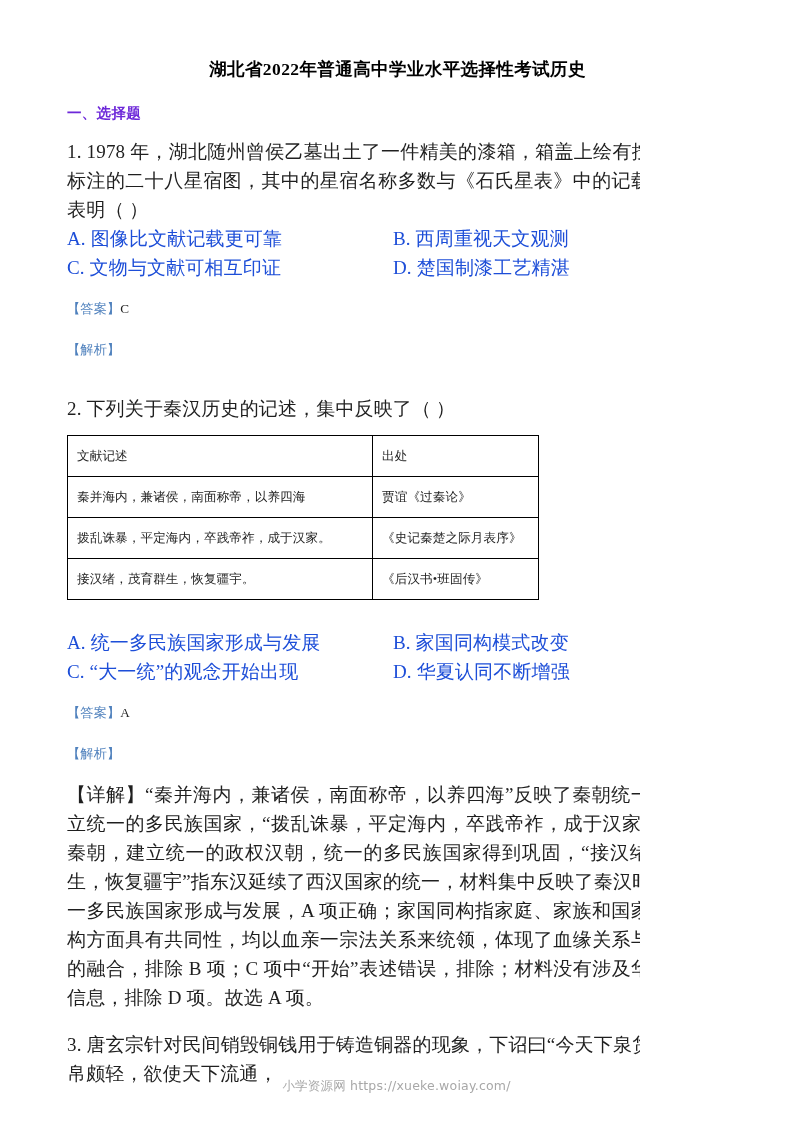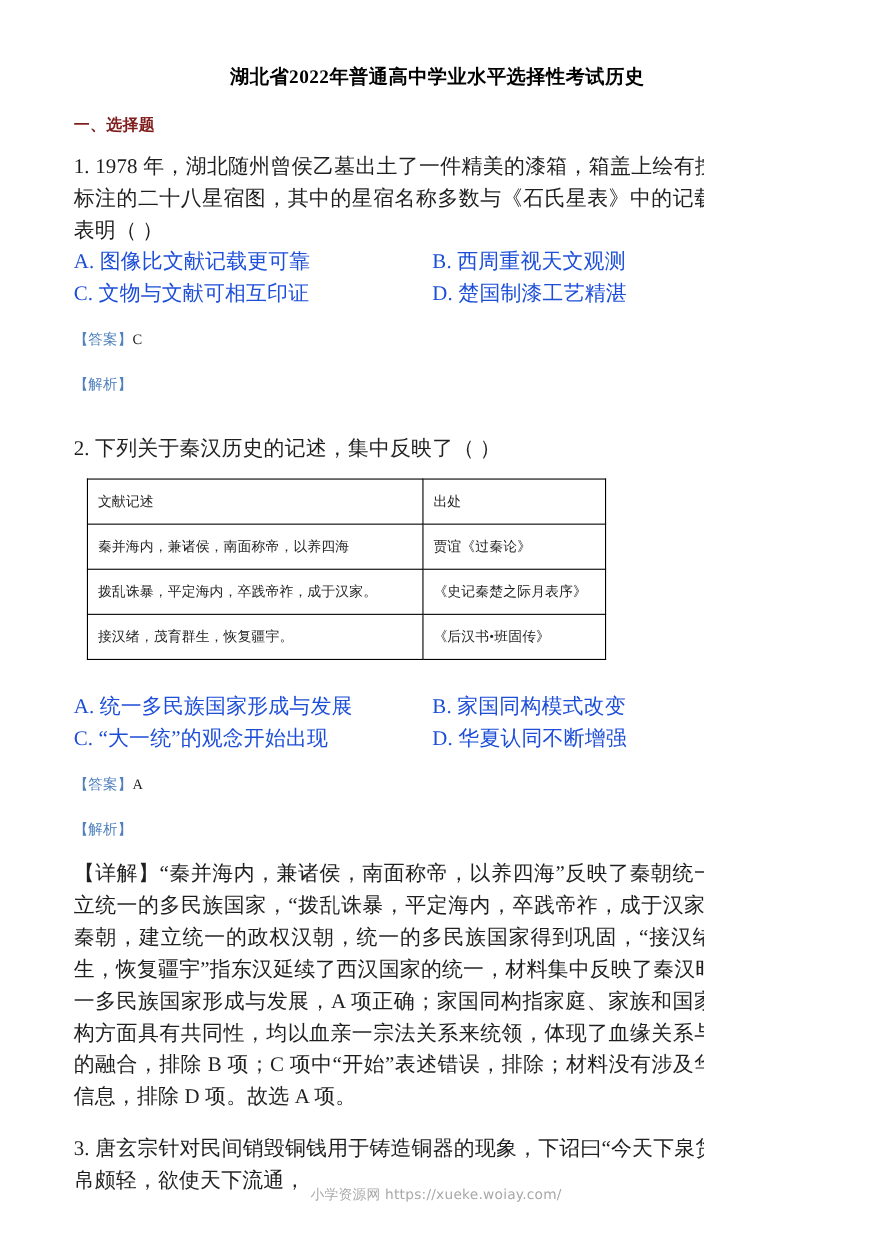--- a/index.html
+++ b/index.html
@@ -38,21 +38,21 @@
     line-height: 1.5;
     margin: 0 0 22px 0;
     color: #000;
   }
 
   
   .section-heading {
     font-size: 14.5px;
     font-weight: bold;
     margin: 0 0 14px 0;
-    color: #7f1d1d;
+    color: #6d28d9;
     letter-spacing: 0.3px;
   }
 
   
   .para {
     font-size: 19px;
     line-height: 29px;
     margin: 0;
     text-align: justify;
     text-justify: inter-ideograph;
@@ -97,21 +97,21 @@
     color: #4f81bd;
   }
   .marker-value {
     color: #1f1f1f;
   }
 
   
   .doc-table {
     border-collapse: collapse;
     width: 471px;
-    margin: 12px 0 12px 12px;
+    margin: 12px 0 12px 0;
     table-layout: fixed;
     padding-left: 24px;
   }
   .doc-table td, .doc-table th {
     border: 1px solid #000;
     font-size: 12.6px;
     line-height: 20px;
     padding: 10px 9px;
     height: 20px;
     text-align: left;

